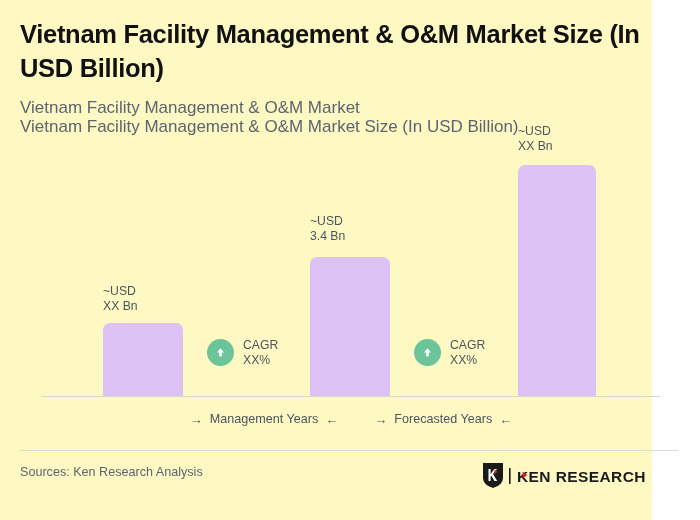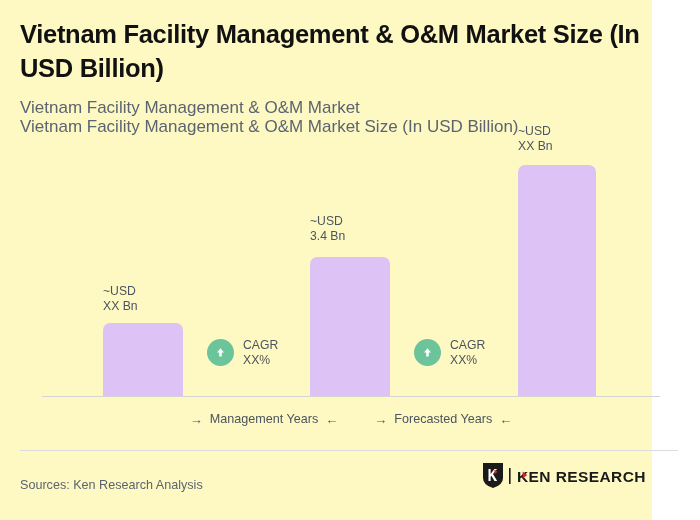--- a/index.html
+++ b/index.html
@@ -140,21 +140,20 @@
   }
 
   
   .sources {
     position: absolute;
     left: 20px;
     top: 465px;
     font-size: 12.6px;
     color: #5b6470;
     white-space: nowrap;
-    margin-top: 13px;
   }
 
   .logo {
     position: absolute;
     left: 482px;
     top: 462px;
     display: flex;
     align-items: center;
     gap: 5px;
   }

